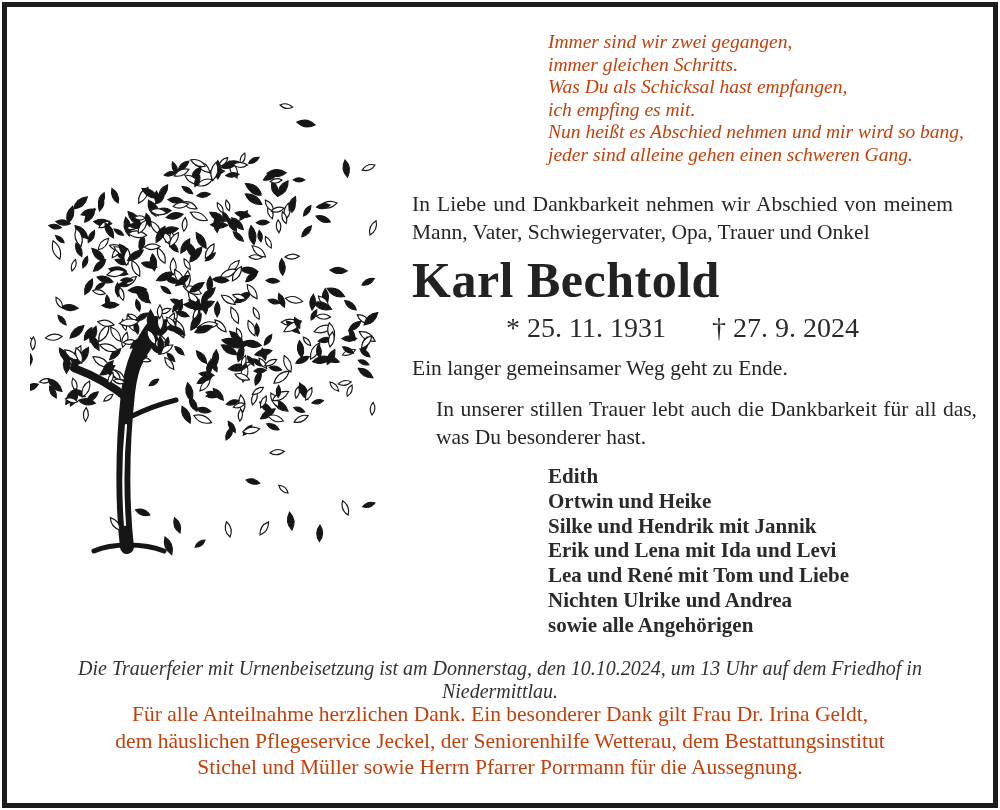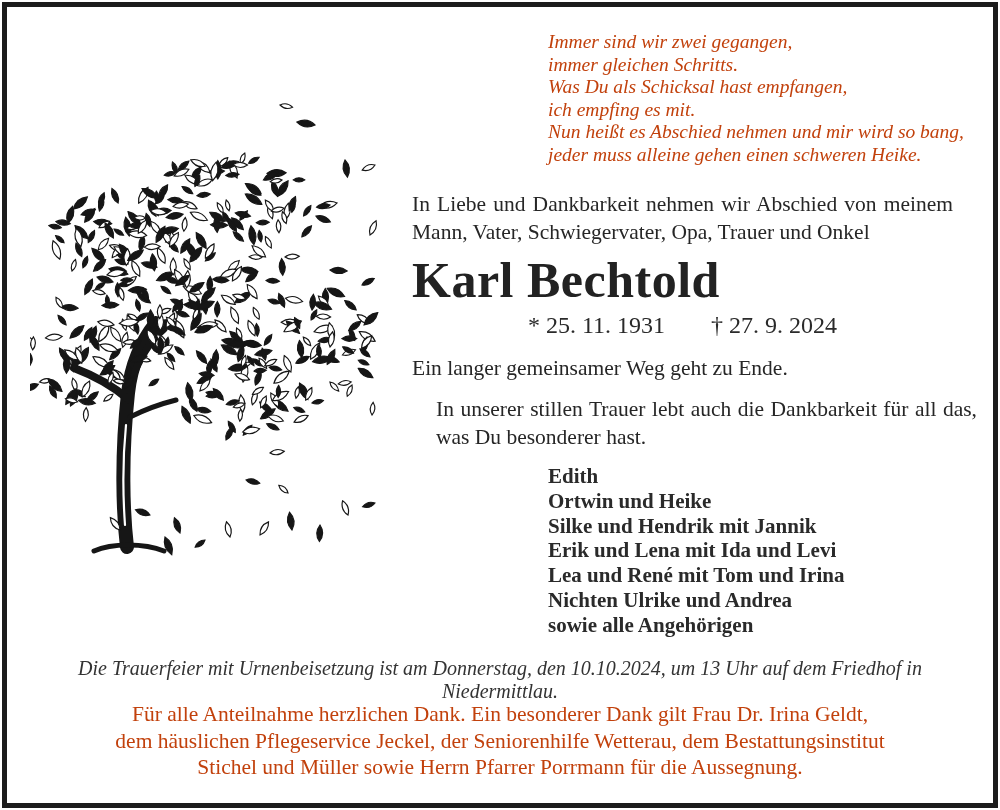--- a/index.html
+++ b/index.html
@@ -23,21 +23,21 @@
   }
   .rightcol{position:absolute;left:412px;width:541px;}
   .intro{top:191px;font-size:21.5px;line-height:27.5px;}
   .just{text-align:justify;text-align-last:justify;}
   .name{
     top:251px;text-align:left;font-weight:bold;font-size:50px;
     letter-spacing:0.5px;color:#222;
   }
   .dates{
     top:312px;display:flex;justify-content:center;gap:46px;
-    font-size:24px;color:#2a2a2a;align-items:center;
+    font-size:28px;color:#2a2a2a;align-items:center;
   }
   .bodyline{top:356px;font-size:21.5px;}
   .para2{top:396px;font-size:21.5px;line-height:27.5px;margin-left:24px;}
   .mourners{
     position:absolute;left:548px;top:464px;
     font-weight:bold;font-size:21px;line-height:24.8px;color:#2a2a2a;
   }
   .funeral{
     position:absolute;left:24px;top:657px;width:952px;text-align:center;
     font-style:italic;font-size:20px;color:#333;
@@ -479,21 +479,21 @@
       <path d="M0,0 Q5.2,-3.8 10.6,0 Q5.2,3.8 0,0 Z" transform="translate(135.0,452.0) rotate(69) scale(1.79)" fill="#161616" stroke="#161616" stroke-width="0.64"></path>
     </svg>
 </div>
 
 <div class="poem">
   <div>Immer sind wir zwei gegangen,</div>
   <div>immer gleichen Schritts.</div>
   <div>Was Du als Schicksal hast empfangen,</div>
   <div>ich empfing es mit.</div>
   <div>Nun heißt es Abschied nehmen und mir wird so bang,</div>
-  <div>jeder muss alleine gehen einen schweren Heike.</div>
+  <div>jeder sind alleine gehen einen schweren Gang.</div>
 </div>
 
 <div class="rightcol intro">
   <div class="just">In Liebe und Dankbarkeit nehmen wir Abschied von meinem</div>
   <div>Mann, Vater, Schwiegervater, Opa, Trauer und Onkel</div>
 </div>
 
 <div class="rightcol name">Karl Bechtold</div>
 
 <div class="rightcol dates">
@@ -506,21 +506,21 @@
 <div class="rightcol para2">
   <div class="just">In unserer stillen Trauer lebt auch die Dankbarkeit für all das,</div>
   <div>was Du besonderer hast.</div>
 </div>
 
 <div class="mourners">
   <div>Edith</div>
   <div>Ortwin und Heike</div>
   <div>Silke und Hendrik mit Jannik</div>
   <div>Erik und Lena mit Ida und Levi</div>
-  <div>Lea und René mit Tom und Irina</div>
+  <div>Lea und René mit Tom und Liebe</div>
   <div>Nichten Ulrike und Andrea</div>
   <div>sowie alle Angehörigen</div>
 </div>
 
 <div class="funeral">Die Trauerfeier mit Urnenbeisetzung ist am Donnerstag, den 10.10.2024, um 13 Uhr auf dem Friedhof in Niedermittlau.</div>
 
 <div class="thanks">
   <div>Für alle Anteilnahme herzlichen Dank. Ein besonderer Dank gilt Frau Dr. Irina Geldt,</div>
   <div>dem häuslichen Pflegeservice Jeckel, der Seniorenhilfe Wetterau, dem Bestattungsinstitut</div>
   <div>Stichel und Müller sowie Herrn Pfarrer Porrmann für die Aussegnung.</div>

